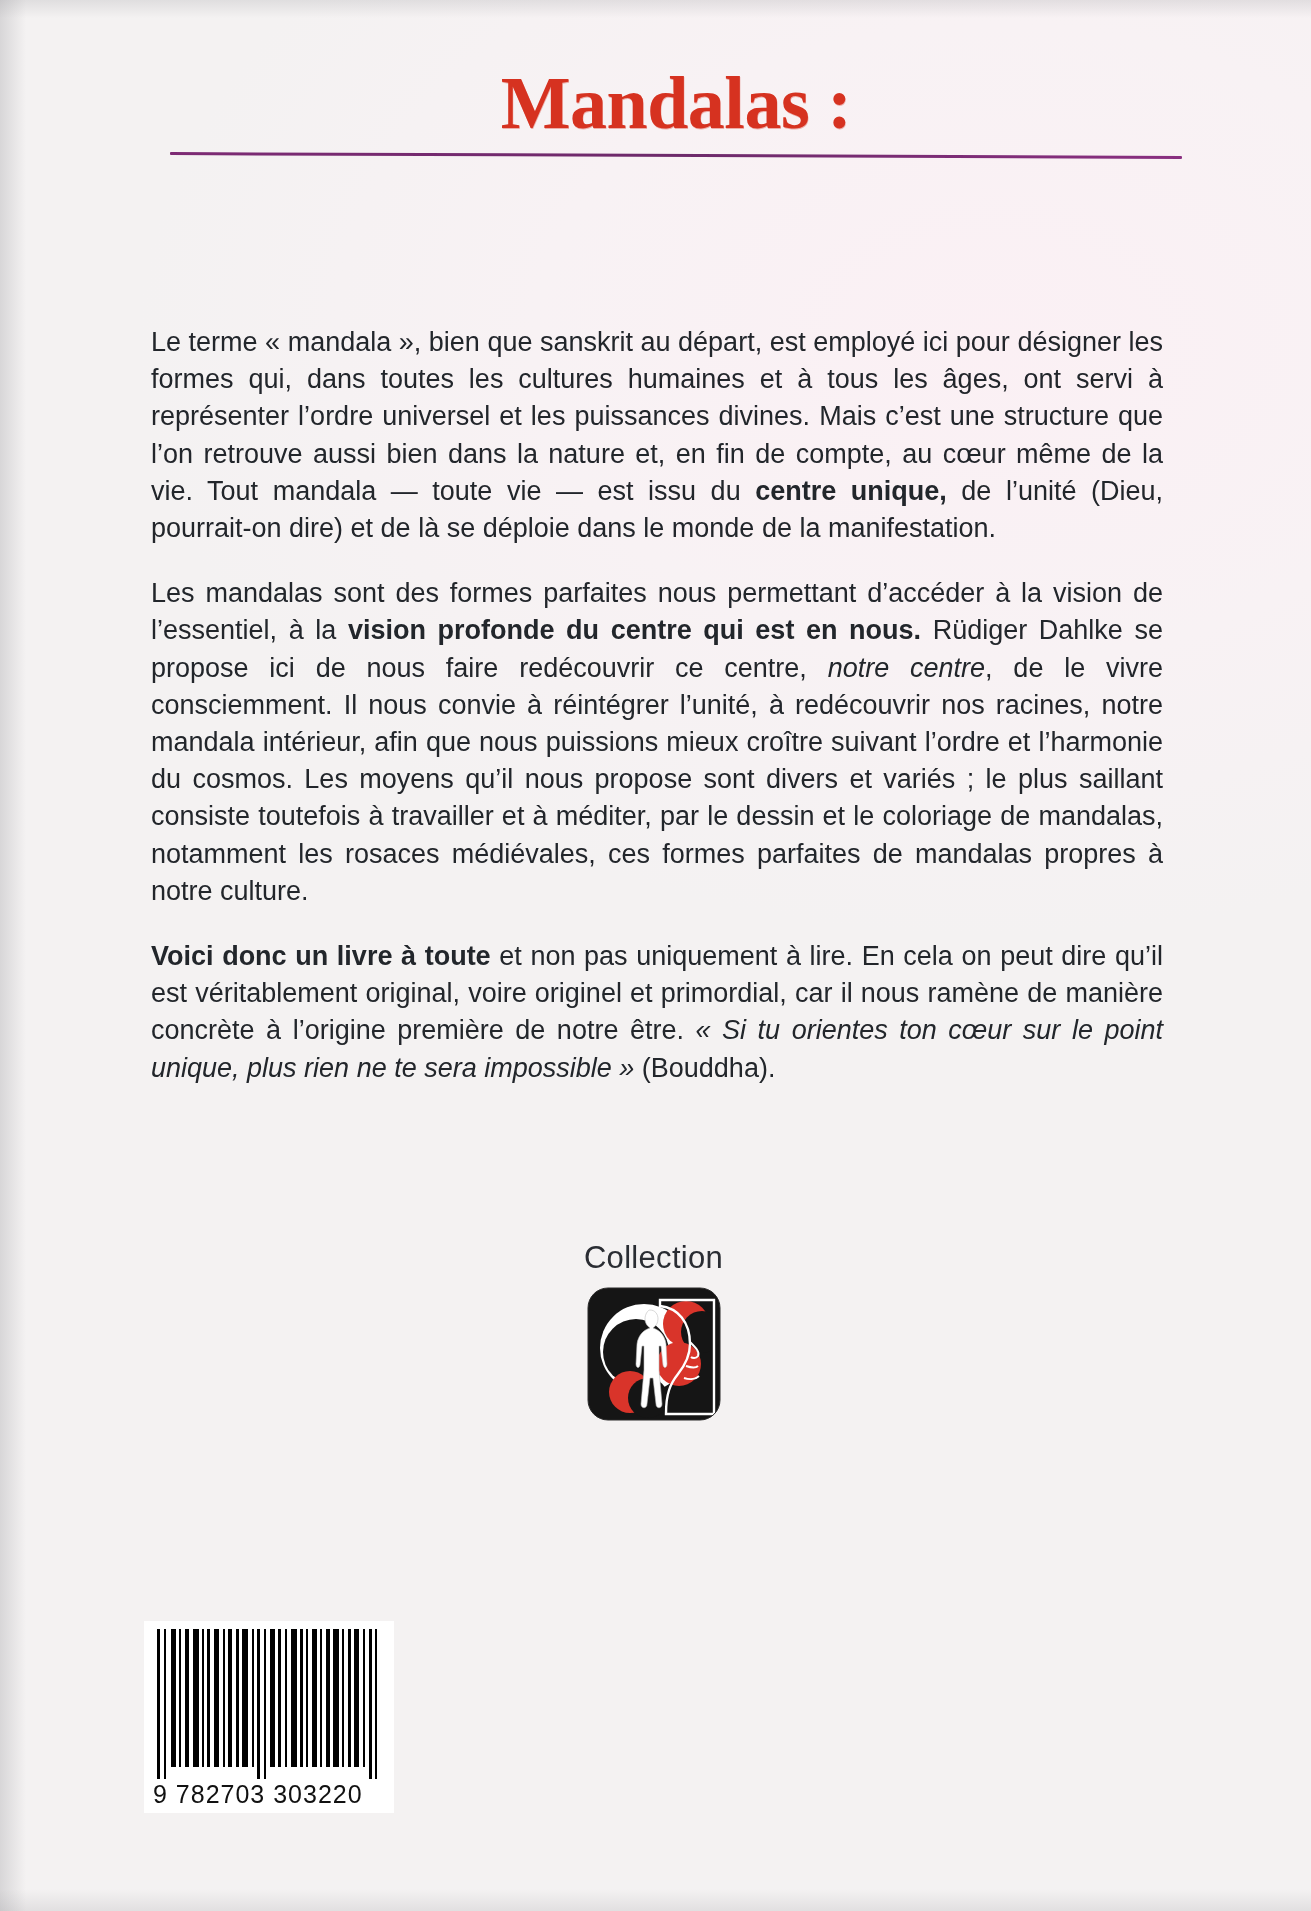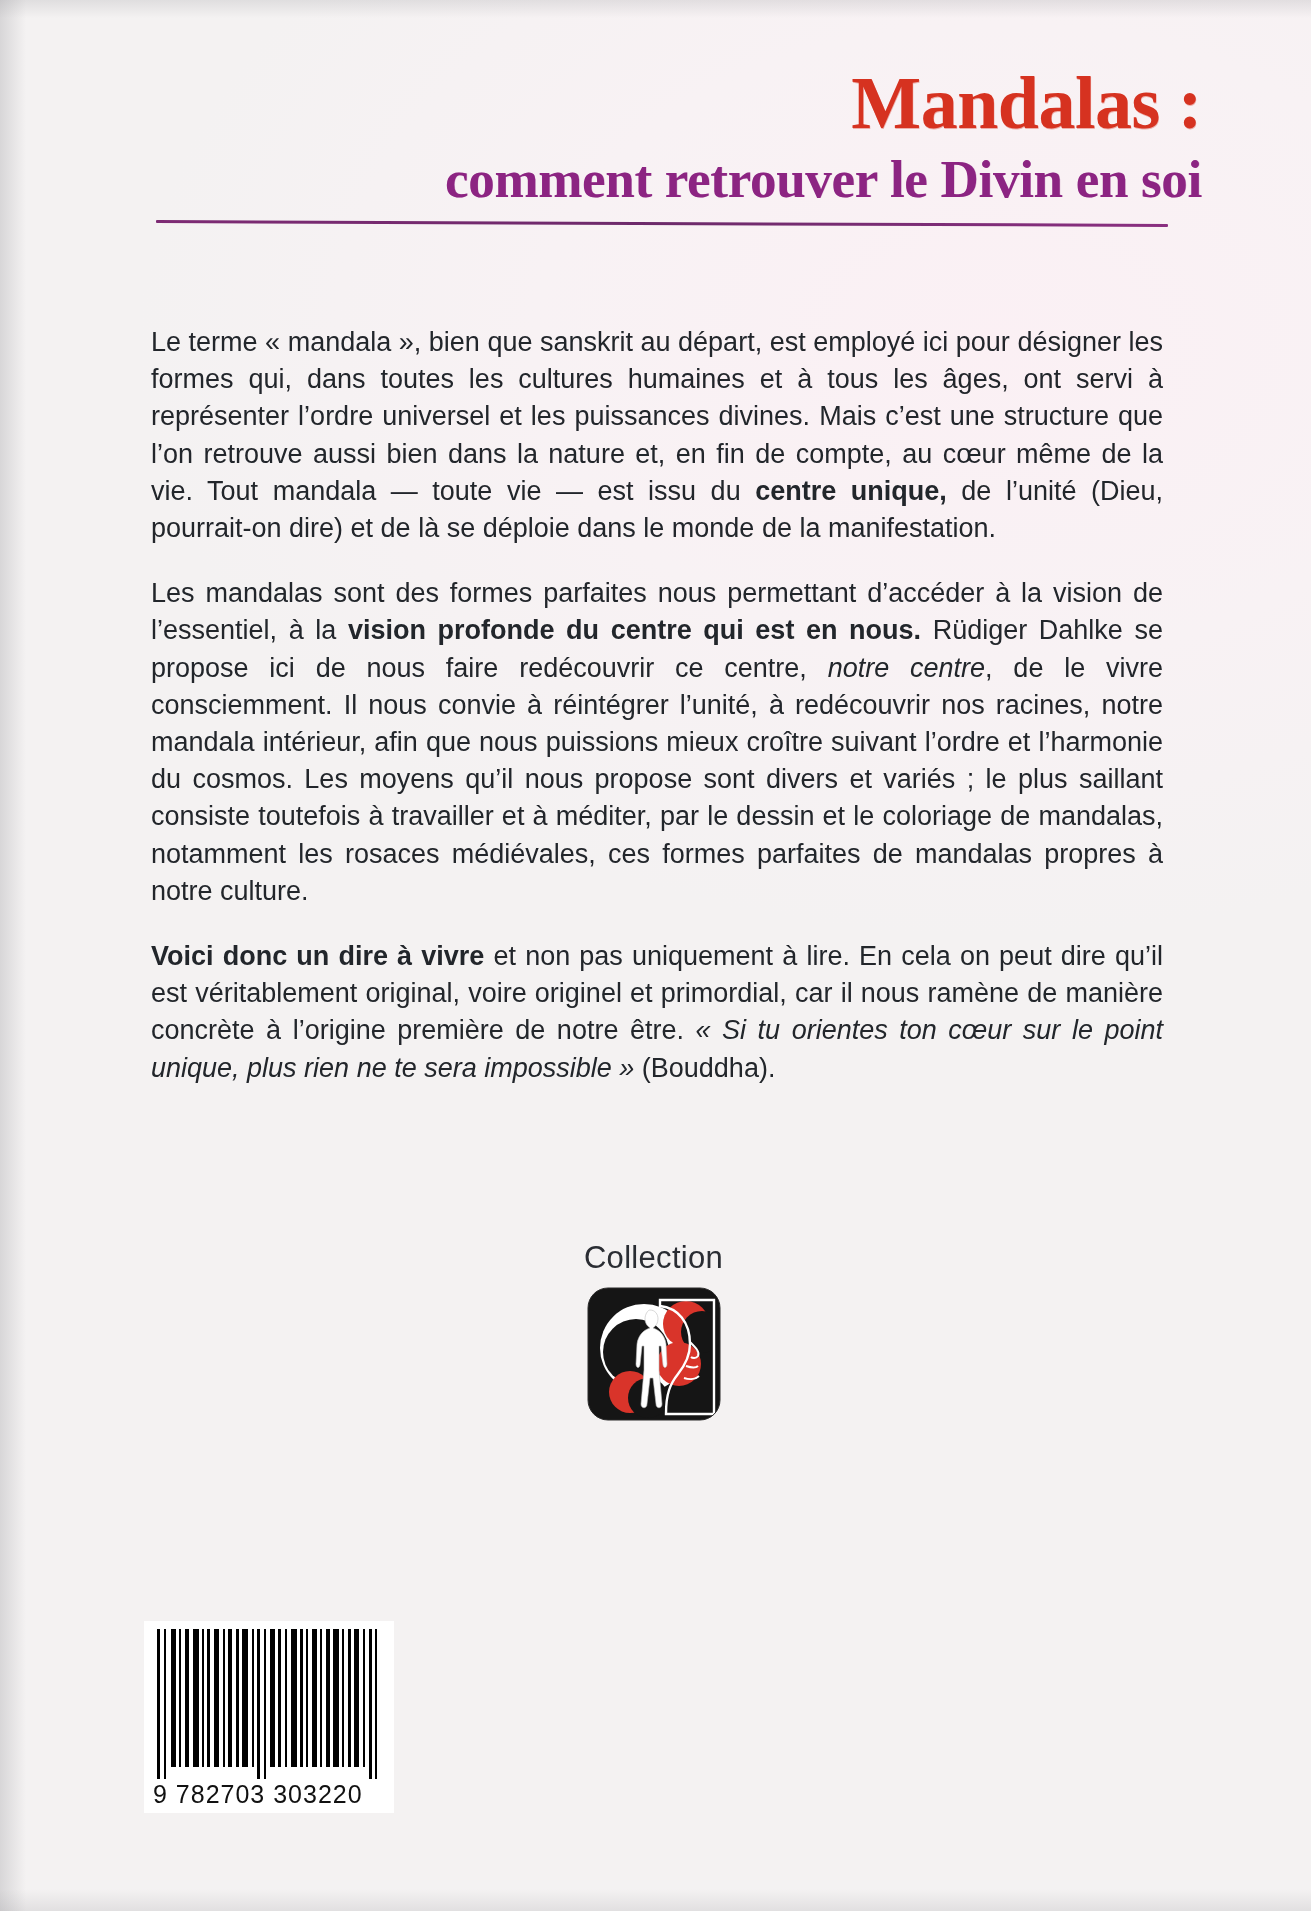--- a/index.html
+++ b/index.html
@@ -45,24 +45,24 @@
   }
 
   .content {
     position: absolute;
     inset: 0;
   }
 
   
   .title-block {
     position: absolute;
-    left: 122px;
+    left: 136px;
     top: 66px;
     width: 1080px;
-    text-align: right;
+    text-align: center;
   }
   .main-title {
     font-family: "Liberation Serif", serif;
     font-weight: bold;
     font-size: 74px;
     line-height: 1.0;
     color: #d63220;
     letter-spacing: -0.5px;
     text-shadow: 0.5px 0.5px 0 rgba(214,50,32,0.35);
     margin: 0;
@@ -170,31 +170,30 @@
 </style>
 </head>
 <body>
 
 <div class="page">
 
   <div class="content">
 
     <div class="title-block">
       <div class="main-title">Mandalas :</div>
-      <div class="sub-title">comment retrouver le Divin en soi</div>
       <div class="title-rule"></div>
     </div>
 
     <div class="body-copy">
 
       <p><span>Le terme « mandala », bien que sanskrit au départ, est employé ici pour désigner les formes qui, dans toutes les cultures humaines et à tous les âges, ont servi à représenter l’ordre universel et les puissances divines. Mais c’est une structure que l’on retrouve aussi bien dans la nature et, en fin de compte, au cœur même de la vie. Tout mandala — toute vie — est issu du </span><b>centre unique,</b><span> de l’unité (Dieu, pourrait-on dire) et de là se déploie dans le monde de la manifestation.</span></p>
 
       <p><span>Les mandalas sont des formes parfaites nous permettant d’accéder à la vision de l’essentiel, à la </span><b>vision profonde du centre qui est en nous.</b><span> Rüdiger Dahlke se propose ici de nous faire redécouvrir ce centre, </span><i>notre centre</i><span>, de le vivre consciemment. Il nous convie à réintégrer l’unité, à redécouvrir nos racines, notre mandala intérieur, afin que nous puissions mieux croître suivant l’ordre et l’harmonie du cosmos. Les moyens qu’il nous propose sont divers et variés ; le plus saillant consiste toutefois à travailler et à méditer, par le dessin et le coloriage de mandalas, notamment les rosaces médiévales, ces formes parfaites de mandalas propres à notre culture.</span></p>
 
-      <p><b>Voici donc un dire à vivre</b><span> et non pas uniquement à lire. En cela on peut dire qu’il est véritablement original, voire originel et primordial, car il nous ramène de manière concrète à l’origine première de notre être. </span><i class="quote-line">« Si tu orientes ton cœur sur le point unique, plus rien ne te sera impossible »</i><span> (Bouddha).</span></p>
+      <p><b>Voici donc un livre à toute</b><span> et non pas uniquement à lire. En cela on peut dire qu’il est véritablement original, voire originel et primordial, car il nous ramène de manière concrète à l’origine première de notre être. </span><i class="quote-line">« Si tu orientes ton cœur sur le point unique, plus rien ne te sera impossible »</i><span> (Bouddha).</span></p>
 
     </div>
 
     <div class="collection-block">
 
       <div class="collection-word">Collection</div>
 
       <div class="logo-wrap">
         <svg width="136" height="136" viewBox="0 0 136 136">
           <defs>

